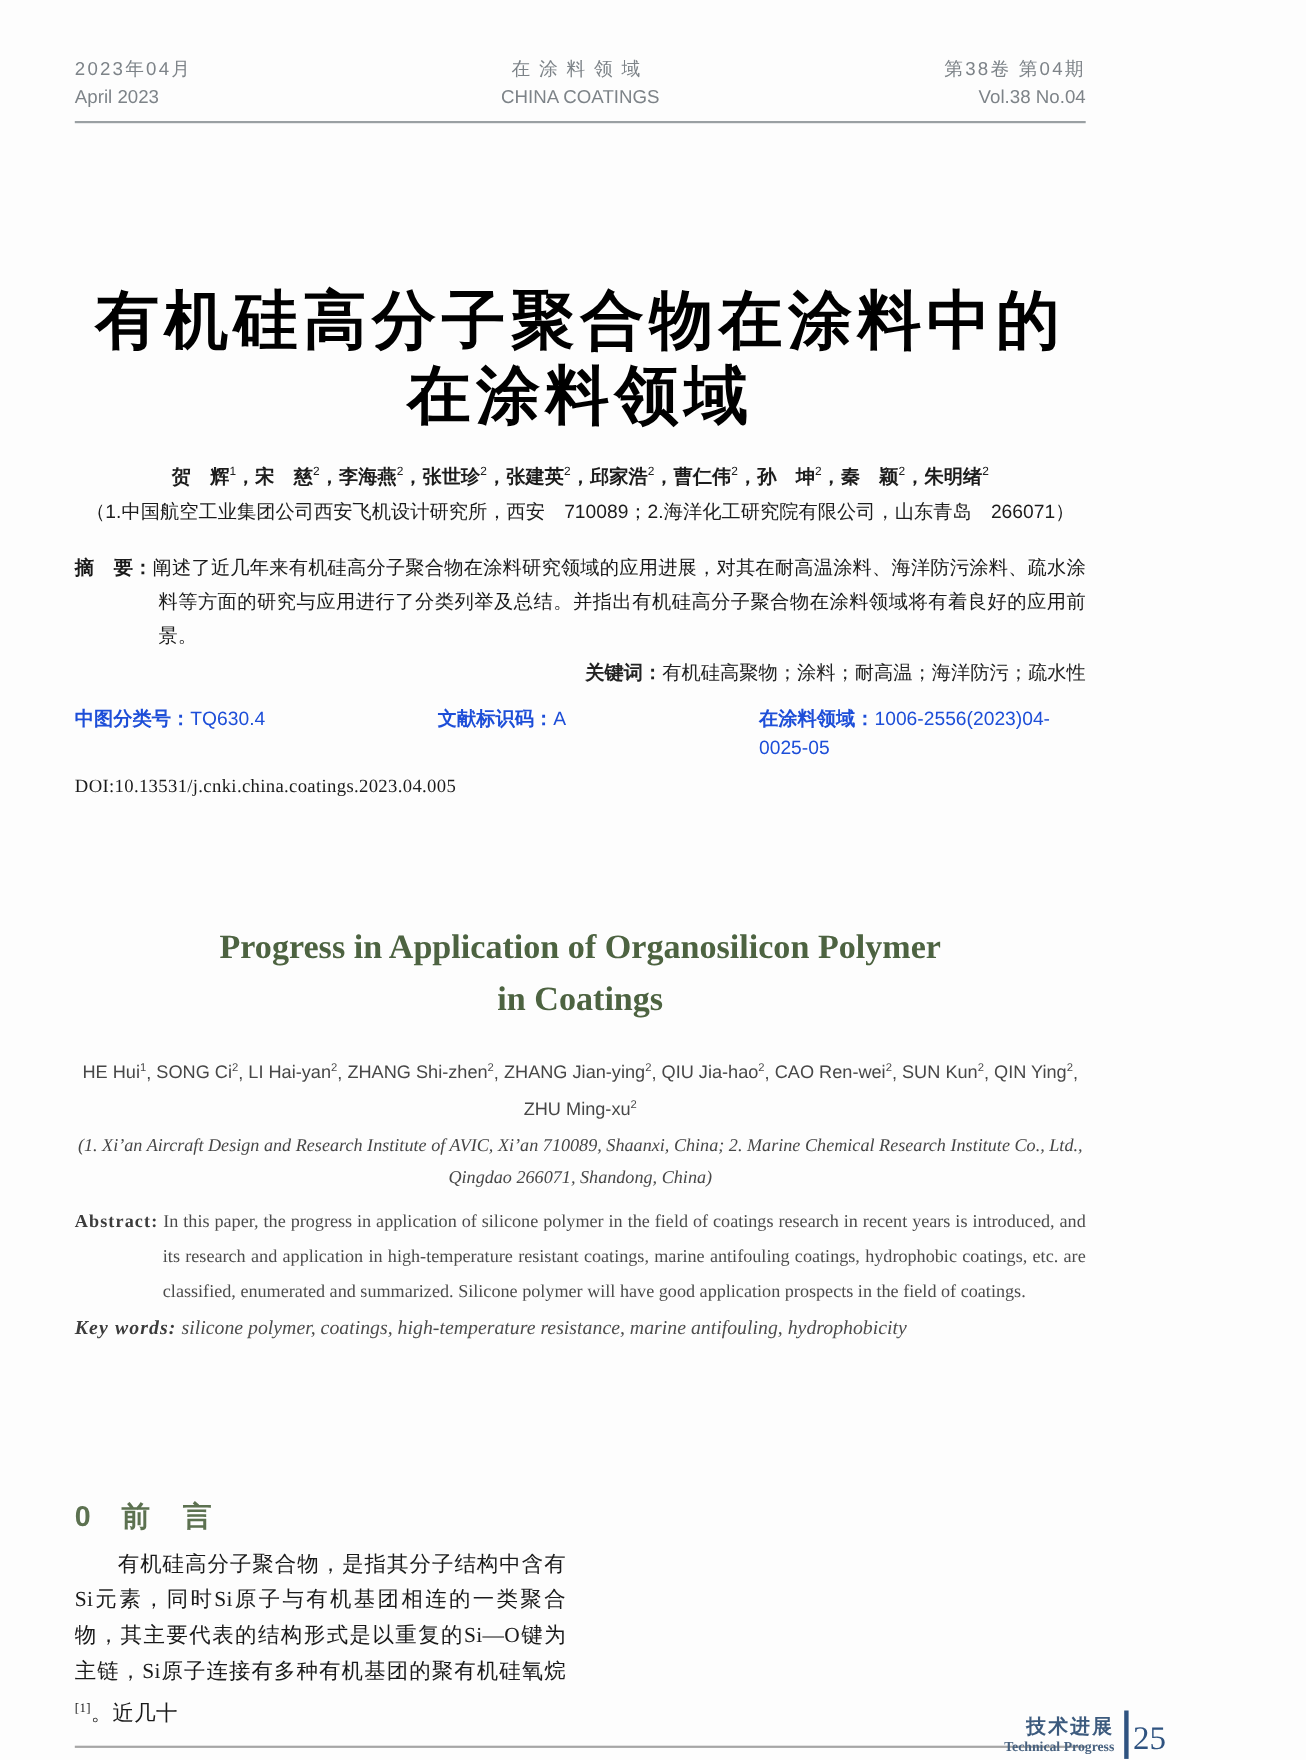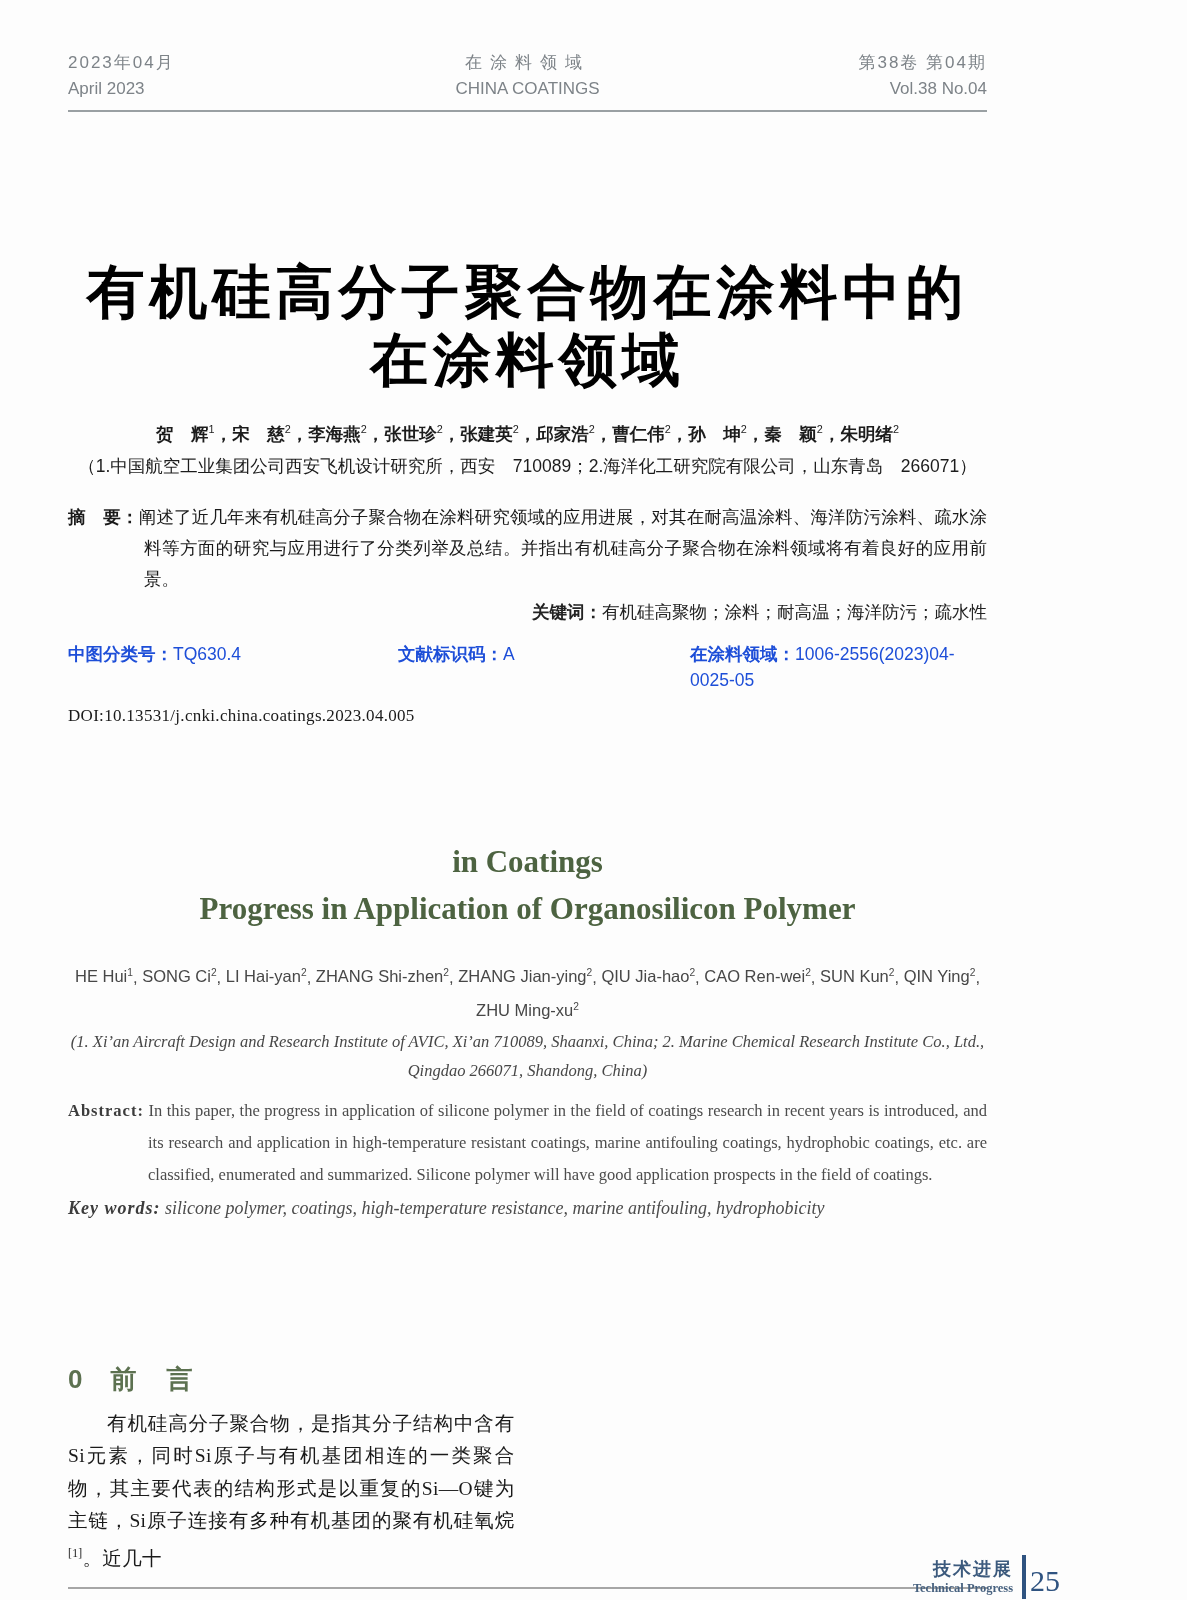--- a/index.html
+++ b/index.html
@@ -153,22 +153,22 @@
     <div class="kw-cn"><span class="lbl">关键词：</span><span>有机硅高聚物；涂料；耐高温；海洋防污；疏水性</span></div>
 
     <div class="clc-row">
       <div><span class="lbl">中图分类号：</span><span>TQ630.4</span></div>
       <div><span class="lbl">文献标识码：</span><span>A</span></div>
       <div><span class="lbl">在涂料领域：</span><span>1006-2556(2023)04-0025-05</span></div>
     </div>
     <div class="doi-line">DOI:10.13531/j.cnki.china.coatings.2023.04.005</div>
 
     <div class="title-en">
+      <div>Progress in Application of Organosilicon Polymer</div>
       <div>in Coatings</div>
-      <div>Progress in Application of Organosilicon Polymer</div>
     </div>
 
     <div class="authors-en"><span>HE Hui<sup>1</sup></span>, <span>SONG Ci<sup>2</sup></span>, <span>LI Hai-yan<sup>2</sup></span>, <span>ZHANG Shi-zhen<sup>2</sup></span>, <span>ZHANG Jian-ying<sup>2</sup></span>, <span>QIU Jia-hao<sup>2</sup></span>, <span>CAO Ren-wei<sup>2</sup></span>, <span>SUN Kun<sup>2</sup></span>, <span>QIN Ying<sup>2</sup></span>, <span>ZHU Ming-xu<sup>2</sup></span></div>
     <div class="affil-en">(1. Xi’an Aircraft Design and Research Institute of AVIC, Xi’an 710089, Shaanxi, China; 2. Marine Chemical Research Institute Co., Ltd., Qingdao 266071, Shandong, China)</div>
 
     <div class="abs-en hang-en"><span class="lbl">Abstract:</span> <span>In this paper, the progress in application of silicone polymer in the field of coatings research in recent years is introduced, and its research and application in high-temperature resistant coatings, marine antifouling coatings, hydrophobic coatings, etc. are classified, enumerated and summarized. Silicone polymer will have good application prospects in the field of coatings.</span></div>
     <div class="kw-en hang-en"><span class="lbl">Key words:</span> <span>silicone polymer, coatings, high-temperature resistance, marine antifouling, hydrophobicity</span></div>
 
     <div class="body-cols">
       <div class="col col-left">

